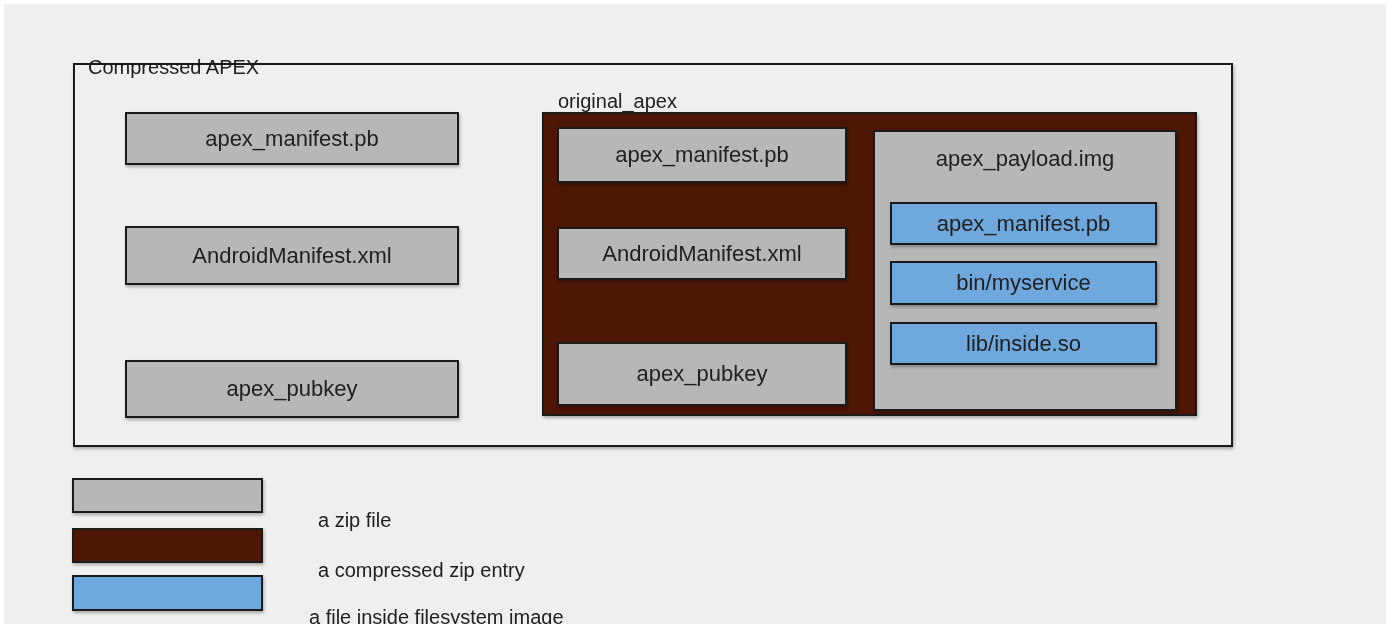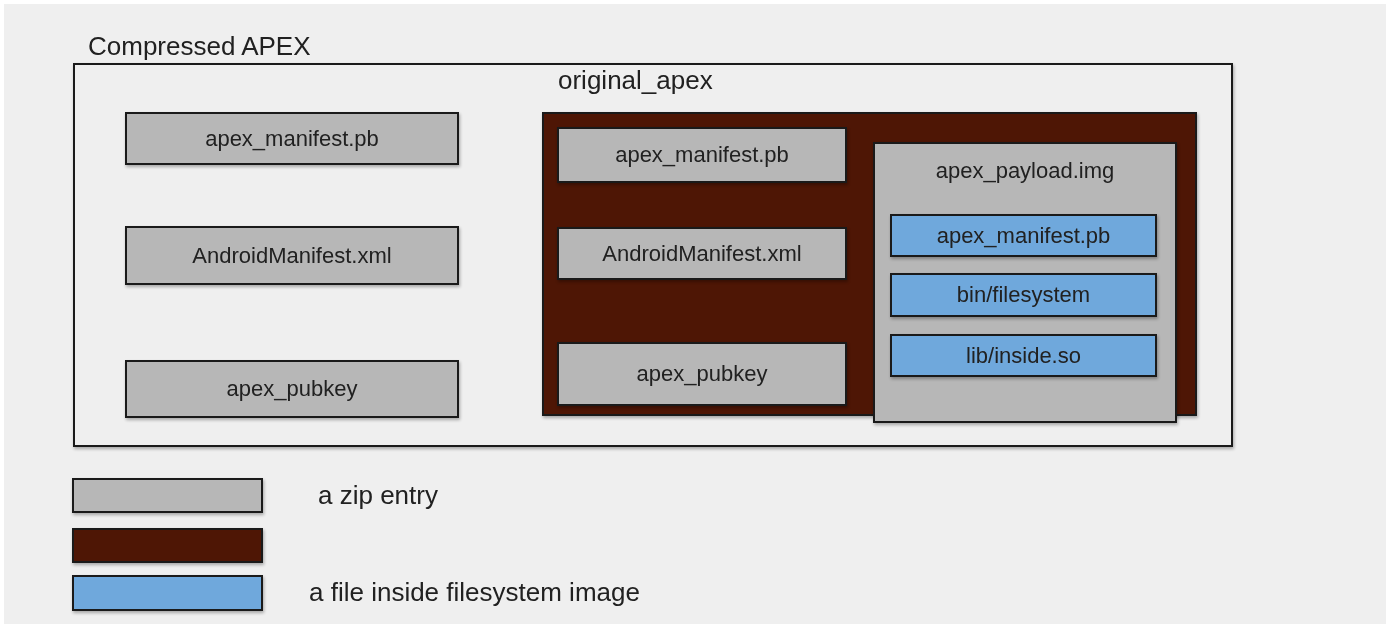--- a/index.html
+++ b/index.html
@@ -21,24 +21,25 @@
   }
   #stage{position:relative;width:1390px;height:624px;background:var(--bg);}
 
   
   .frame-top{position:absolute;left:0;top:0;width:1390px;height:4px;background:var(--frame);}
   .frame-left{position:absolute;left:0;top:0;width:4px;height:624px;background:var(--frame);}
   .frame-right{position:absolute;right:0;top:0;width:4px;height:624px;background:var(--frame);}
 
   .lbl{
     position:absolute;
-    font-size:26px;
+    font-size:20px;
     line-height:1.2;
     color:var(--text);
     white-space:nowrap;
+    margin-top:24px;
   }
 
   .box{
     position:absolute;
     border:2px solid var(--border);
     box-sizing:content-box;
     box-shadow:1px 2px 3px rgba(0,0,0,0.30);
   }
   .fill-zip{background:var(--zip);}
   .fill-czip{background:var(--czip);}
@@ -61,21 +62,21 @@
   
   #orig-label{left:558px;top:65px;}
   #dark-box{left:542px;top:112px;width:651px;height:300px;}
 
   .mid-entry{left:13px;width:286px;}
   #mid-entry-0{top:13px;height:52px;}
   #mid-entry-1{top:113px;height:49px;}
   #mid-entry-2{top:228px;height:60px;}
 
   
-  #payload-box{left:329px;top:28px;width:300px;height:277px;}
+  #payload-box{left:329px;top:16px;width:300px;height:277px;}
   #payload-label{
     position:absolute;left:0;top:14px;width:100%;
     text-align:center;font-size:22px;color:var(--text);
   }
   .file-entry{left:15px;width:263px;}
   #file-entry-0{top:70px;height:39px;}
   #file-entry-1{top:129px;height:40px;}
   #file-entry-2{top:190px;height:39px;}
 
   
@@ -110,26 +111,27 @@
   <div id="dark-box" class="box fill-czip">
 
     <div id="mid-entry-0" class="box fill-zip center mid-entry">apex_manifest.pb</div>
     <div id="mid-entry-1" class="box fill-zip center mid-entry">AndroidManifest.xml</div>
     <div id="mid-entry-2" class="box fill-zip center mid-entry">apex_pubkey</div>
 
     <div id="payload-box" class="box fill-zip">
       <div id="payload-label">apex_payload.img</div>
 
       <div id="file-entry-0" class="box fill-blue center file-entry">apex_manifest.pb</div>
-      <div id="file-entry-1" class="box fill-blue center file-entry">bin/filesystem</div>
+      <div id="file-entry-1" class="box fill-blue center file-entry">bin/myservice</div>
       <div id="file-entry-2" class="box fill-blue center file-entry">lib/inside.so</div>
     </div>
   </div>
 
   <div id="legend-swatch-0" class="box fill-zip swatch"></div>
-  <div id="legend-label-0" class="lbl legend-label">a zip entry</div>
+  <div id="legend-label-0" class="lbl legend-label">a zip file</div>
 
   <div id="legend-swatch-1" class="box fill-czip swatch"></div>
+  <div id="legend-label-1" class="lbl legend-label">a compressed zip entry</div>
 
   <div id="legend-swatch-2" class="box fill-blue swatch"></div>
   <div id="legend-label-2" class="lbl legend-label">a file inside filesystem image</div>
 
 </div>
 
 </body></html>

